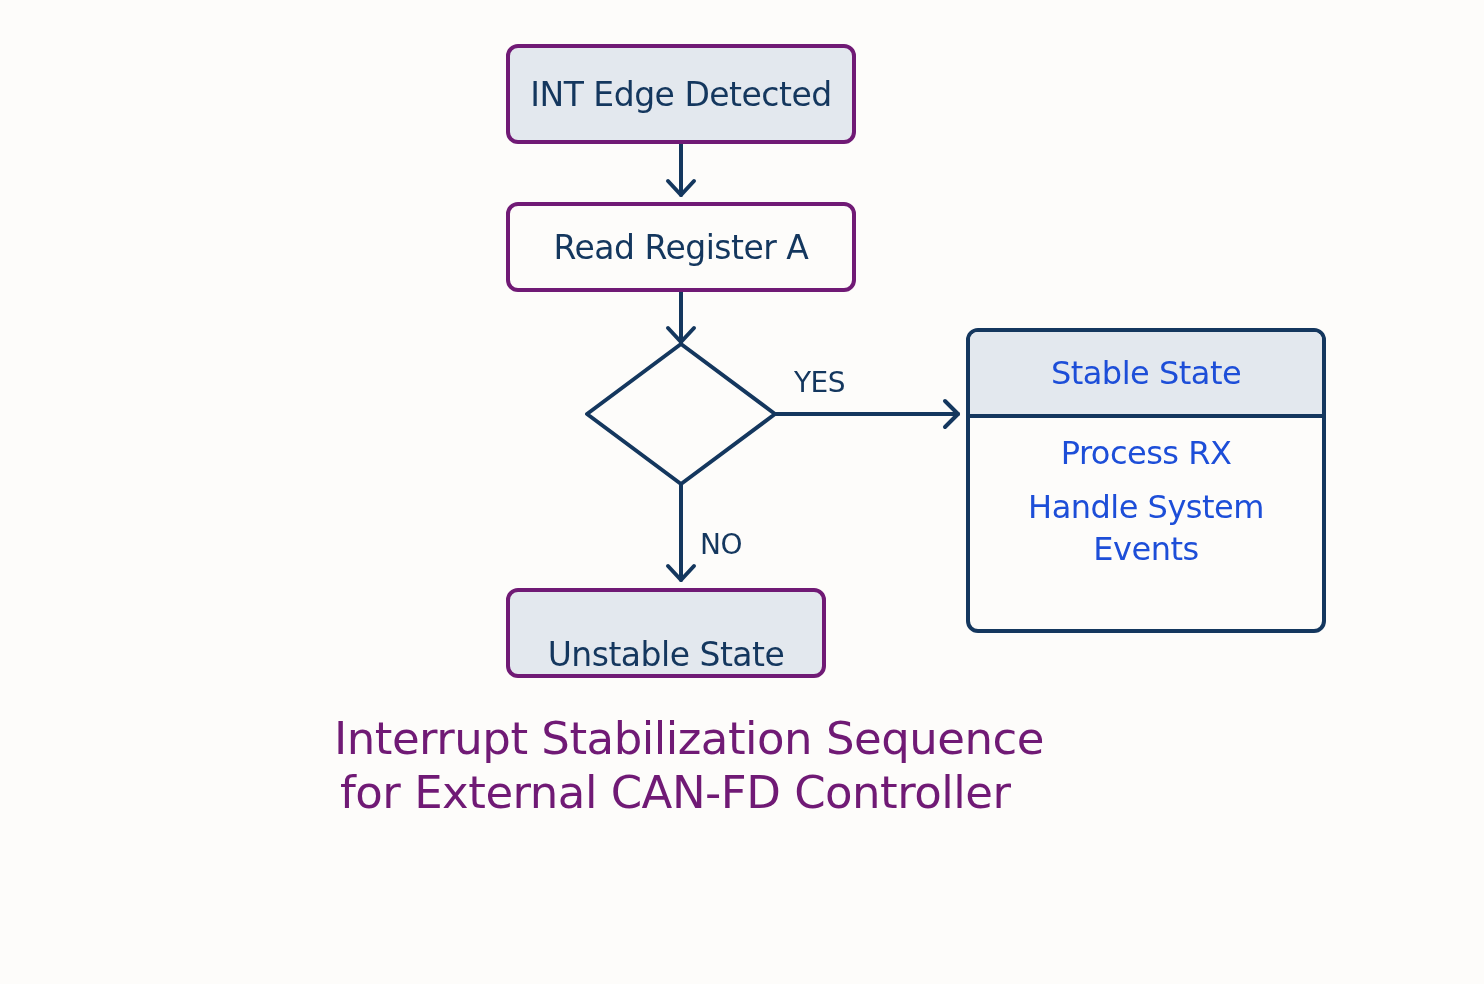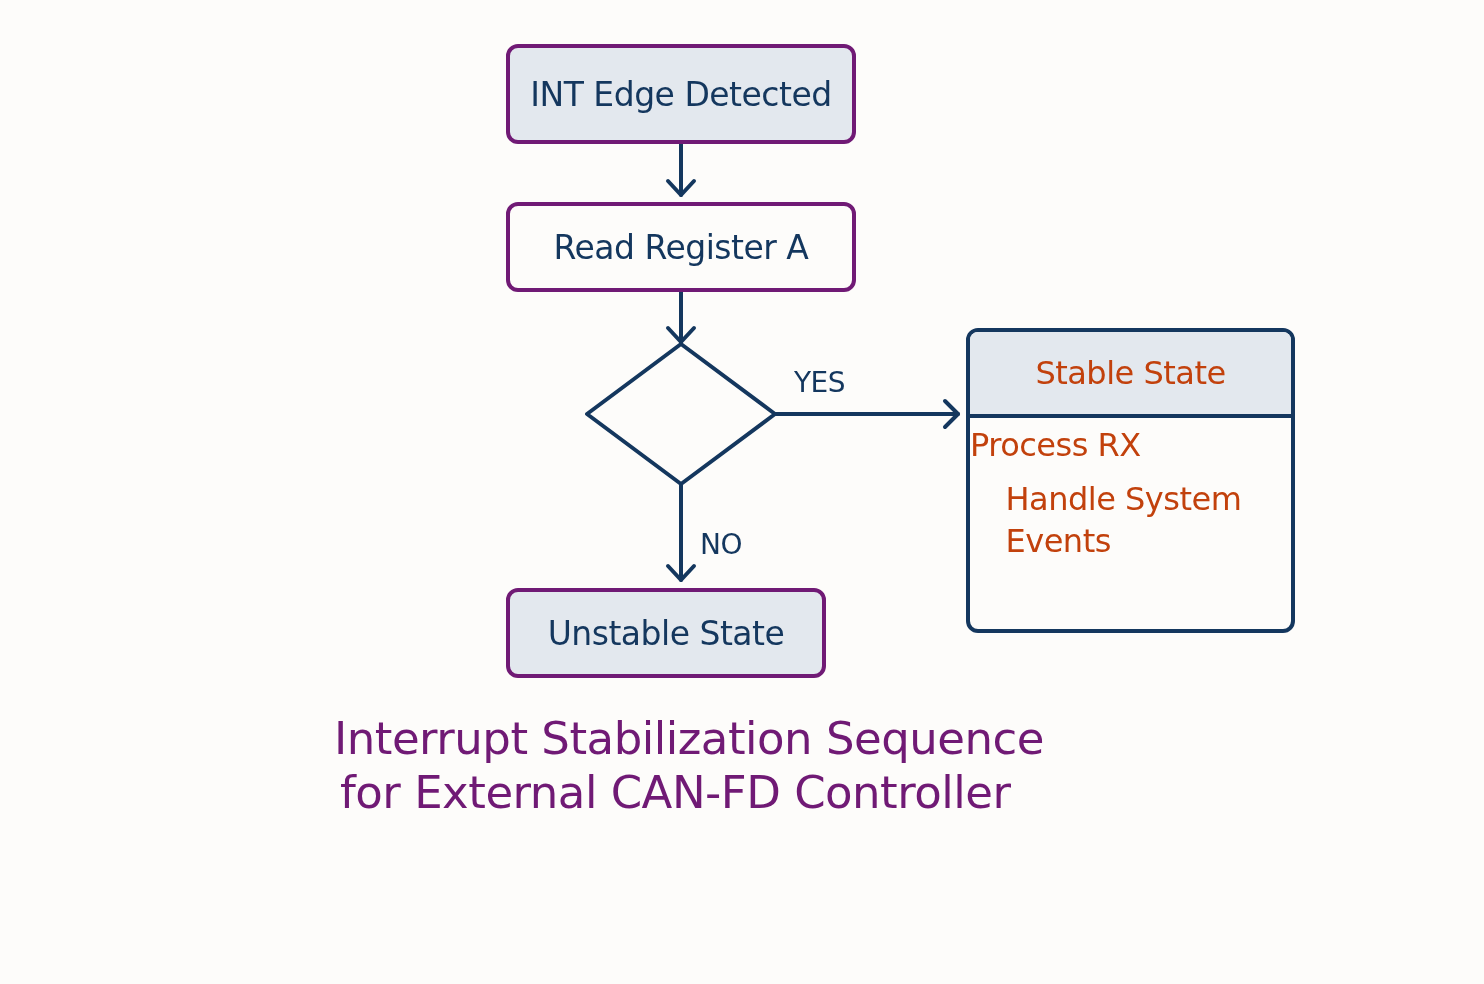--- a/index.html
+++ b/index.html
@@ -20,30 +20,30 @@
   .box.filled { background:#e3e8ee; }
   .box.plain { background:#fdfcfa; }
   .label {
     position:absolute; color:#14375e; font-size:28px; letter-spacing:-0.5px;
   }
   .diamond-text {
     position:absolute; color:#14375e; font-size:31px; letter-spacing:-0.5px;
     width:190px; text-align:center;
   }
   .stable {
-    position:absolute; left:966px; top:328px; width:329px; height:305px;
+    position:absolute; left:966px; top:328px; width:360px; height:305px;
     box-sizing:border-box; border:4px solid #14375e; border-radius:12px;
-    background:#fdfcfa; overflow:hidden; color:#c2410c;
+    background:#fdfcfa; overflow:hidden; color:#1d4ed8;
   }
   .stable .head {
     height:82px; background:#e3e8ee; border-bottom:4px solid #14375e;
     display:flex; align-items:center; justify-content:center;
     font-size:32px; letter-spacing:-0.5px;
   }
-  .stable .body { text-align:left; padding-top:6px; }
+  .stable .body { text-align:center; padding-top:14px; }
   .stable .item { font-size:32px; line-height:42px; letter-spacing:-0.5px; margin-bottom:12px; }
   .stable .item.multi { line-height:42px; margin-bottom:0; }
   .caption {
     position:absolute; left:334px; top:712px; color:#701a75;
     font-size:45px; line-height:54px; letter-spacing:-0.5px;
   }
 </style>
 </head>
 <body>
 
@@ -73,21 +73,21 @@
 
   <div class="box plain" style="left:506px; top:202px; width:350px; height:90px;">
     <span>Read Register A</span>
   </div>
 
 
   <div class="label" style="left:794px; top:366px;">YES</div>
 
   <div class="label" style="left:700px; top:528px;">NO</div>
 
-  <div class="box filled" style="left:506px; top:588px; width:320px; height:90px;">
+  <div class="box filled" style="left:506px; top:588px; width:320px; height:90px;align-items:flex-end;">
     <span>Unstable State</span>
   </div>
 
   <div class="stable">
     <div class="head">Stable State</div>
     <div class="body">
       <div class="item">Process RX</div>
       <div class="item multi" style="width:250px; margin:4px auto;">Handle System Events</div>
     </div>
   </div>

